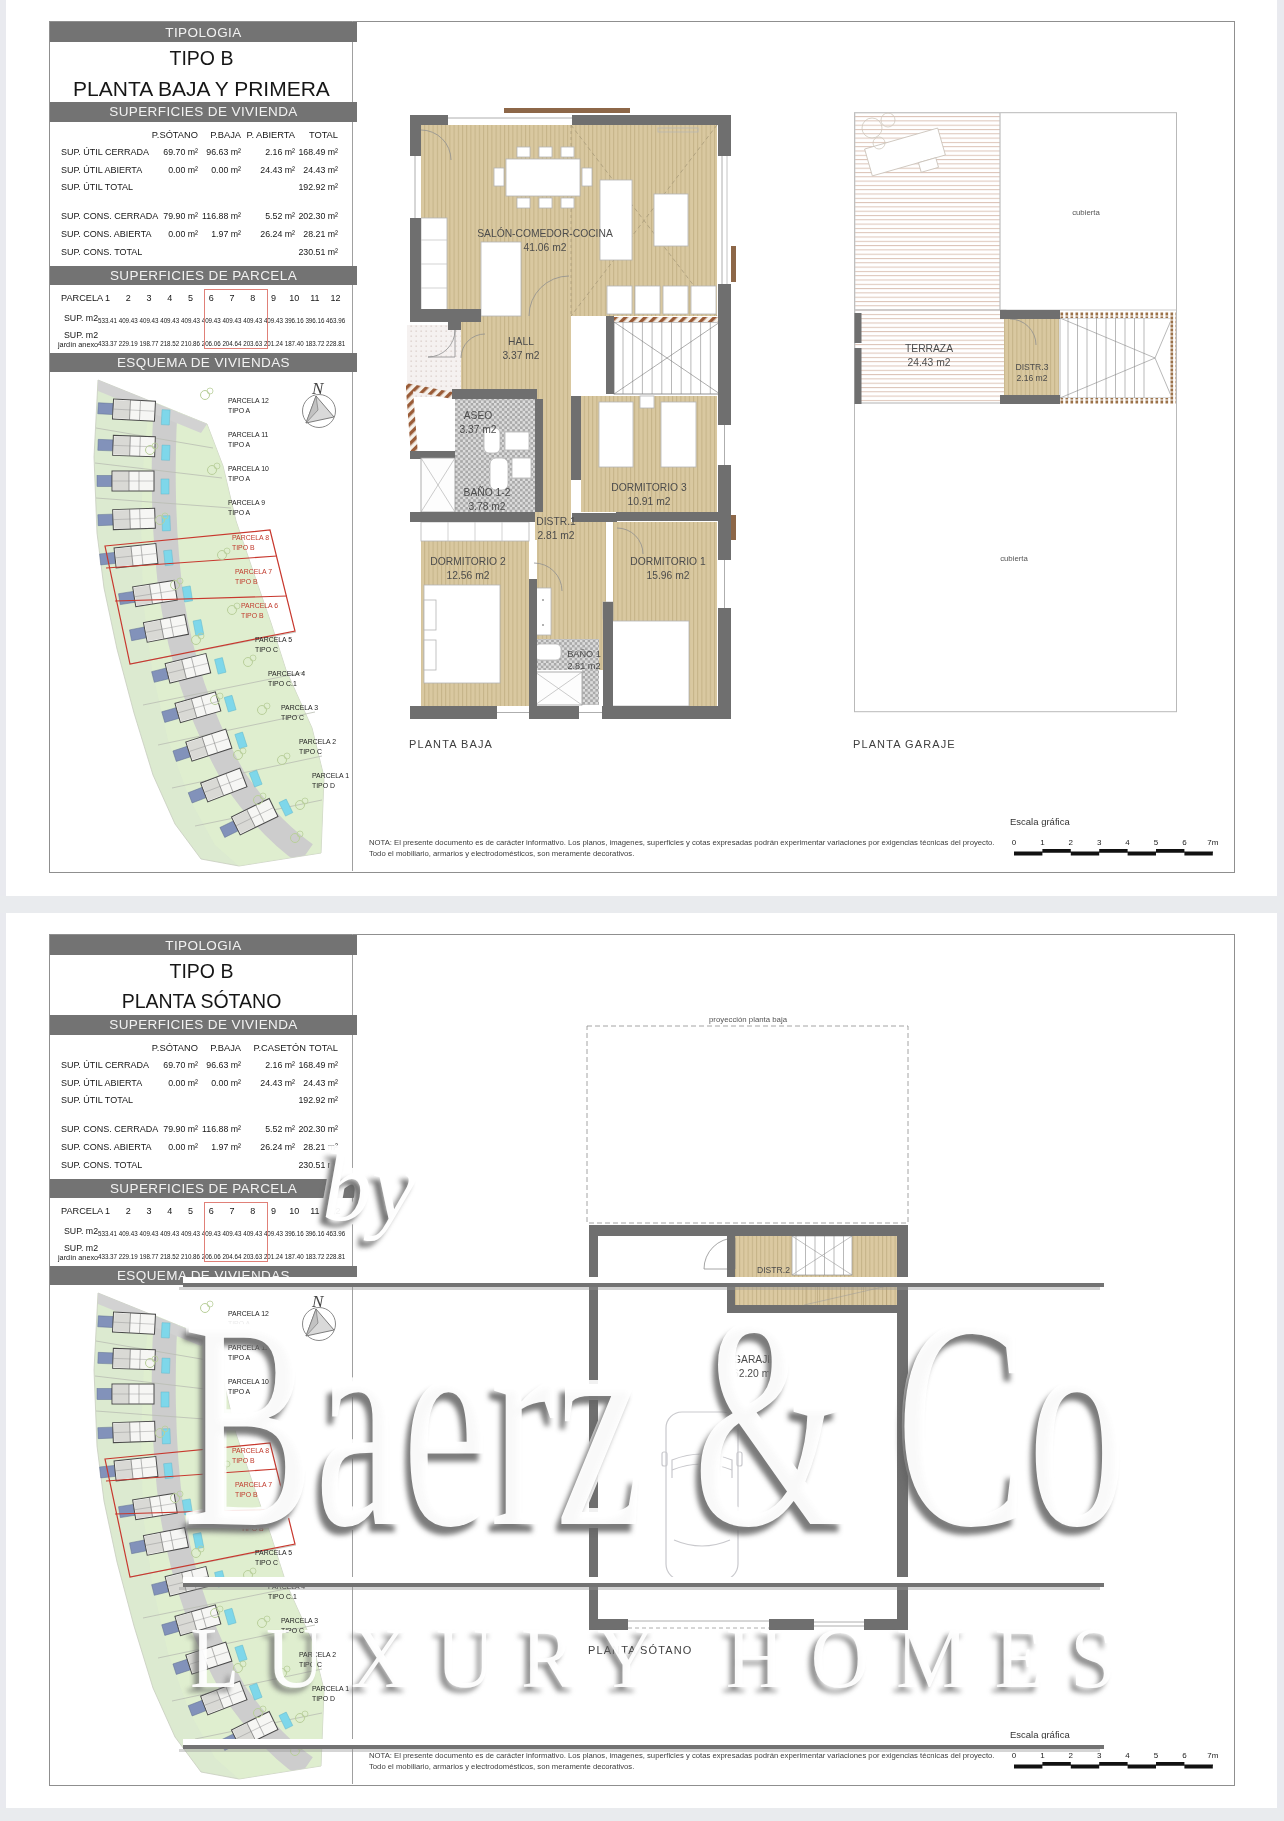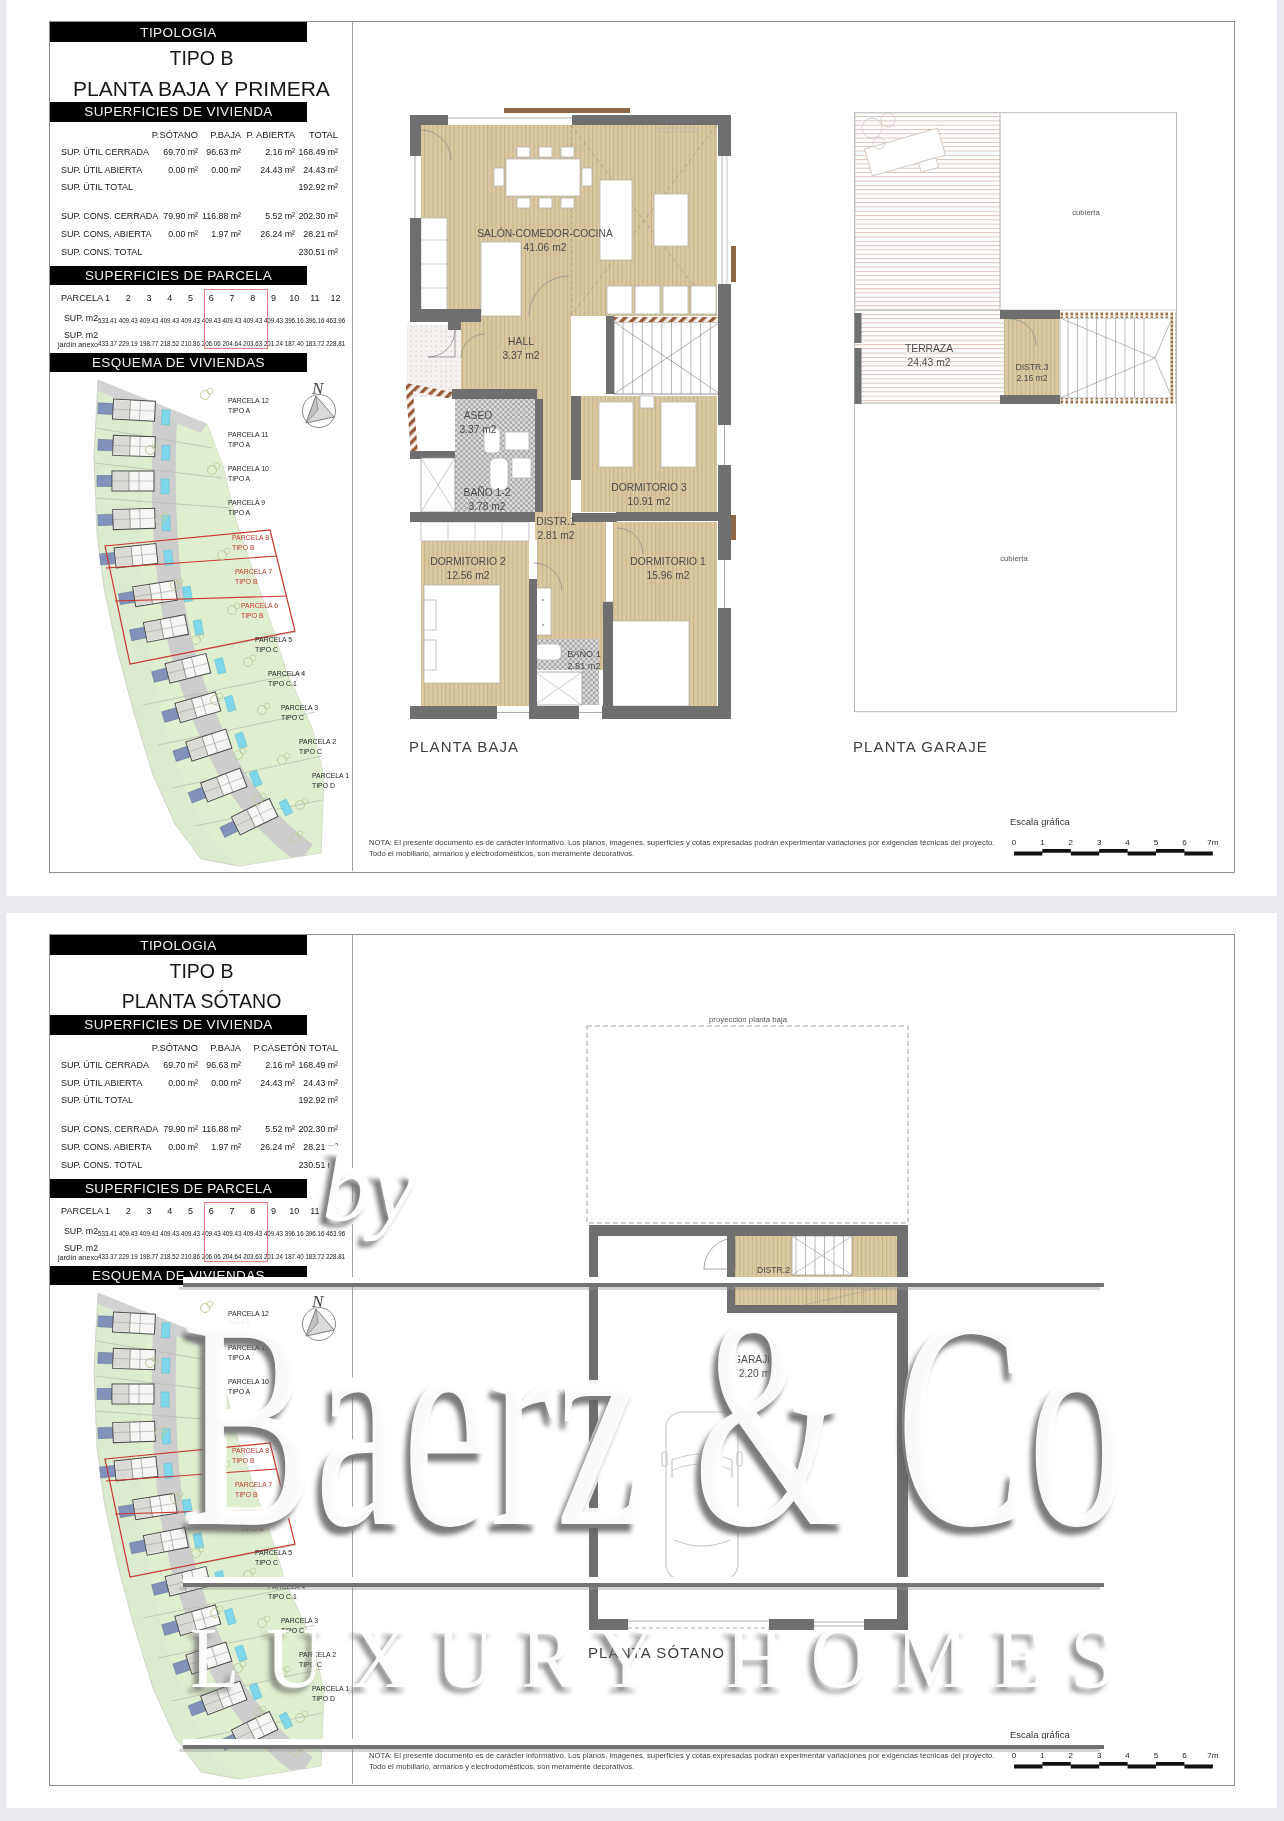--- a/index.html
+++ b/index.html
@@ -1,25 +1,25 @@
 <!DOCTYPE html>
 <html><head><meta charset="utf-8">
 <style>
   html,body{margin:0;padding:0;}
   body{width:1284px;height:1821px;position:relative;background:#ffffff;overflow:hidden;
        font-family:"Liberation Sans",sans-serif;}
   .abs{position:absolute;}
-  .bar{position:absolute;left:50px;width:257px;background:#000000;color:#f2f2f2;
+  .bar{position:absolute;left:50px;width:307px;background:#737373;color:#f2f2f2;
        text-align:center;font-size:13.5px;letter-spacing:0.4px;}
   .lbl{position:absolute;color:#161616;white-space:nowrap;}
   .num{position:absolute;color:#161616;text-align:right;white-space:nowrap;}
   .cc{position:absolute;color:#161616;text-align:center;white-space:nowrap;}
   .frame{position:absolute;border:1px solid #8f8f8f;}
   .vsep{position:absolute;width:1px;background:#a0a0a0;}
-  .planlabel{position:absolute;color:#3f3f3f;font-size:15px;letter-spacing:1.1px;white-space:nowrap;}
+  .planlabel{position:absolute;color:#3f3f3f;font-size:11px;letter-spacing:1.1px;white-space:nowrap;}
   .nota{position:absolute;font-size:7.7px;color:#3c3c3c;line-height:11.3px;white-space:nowrap;}
 </style></head>
 <body>
 <div class="abs" style="left:0;top:0;width:6px;height:1821px;background:#e9eaef;"></div>
 <div class="abs" style="left:1277px;top:0;width:7px;height:1821px;background:#e9eaef;"></div>
 <div class="abs" style="left:0;top:896px;width:1284px;height:17px;background:#e9ebee;"></div>
 <div class="abs" style="left:0;top:1808px;width:1284px;height:13px;background:#e9ebee;"></div>
 
 <div id="page1" class="abs" style="left:0;top:0;width:1284px;height:896px;">
 <div class="frame" style="left:49px;top:21px;width:1184px;height:850px;"></div>

